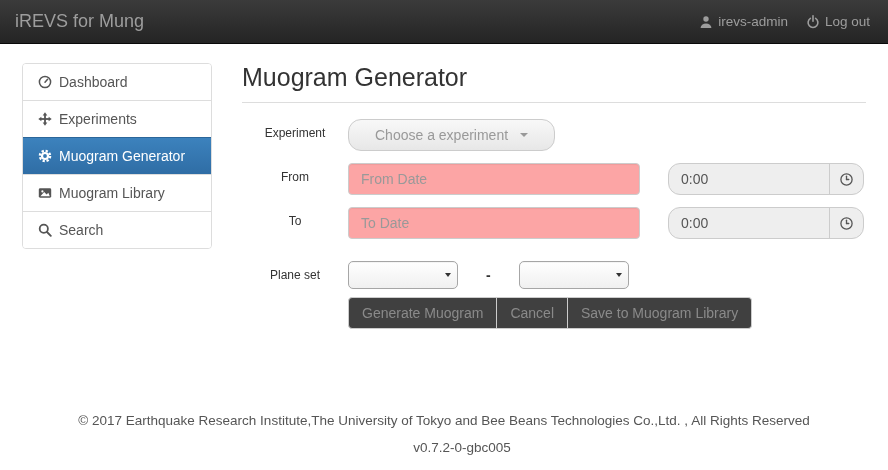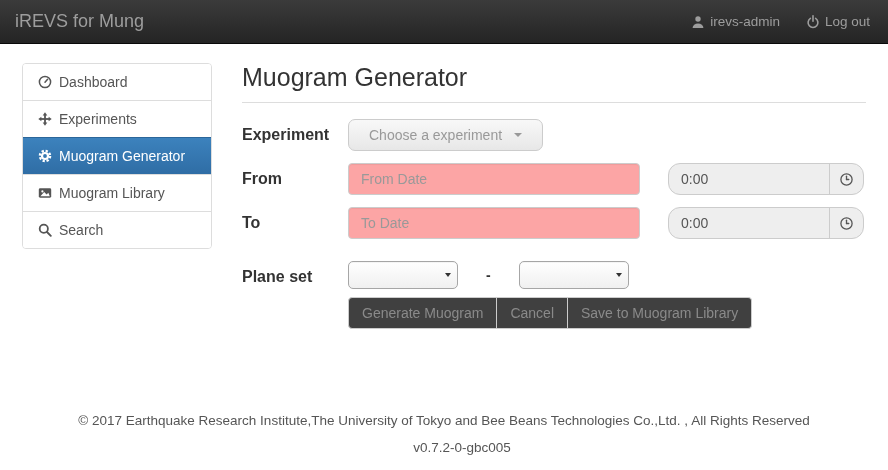--- a/index.html
+++ b/index.html
@@ -22,21 +22,21 @@
   }
   .navbar-brand {
     color: #9d9d9d;
     font-size: 18px;
     cursor: pointer;
   }
   .navbar-right {
     margin-left: auto;
     display: flex;
     align-items: flex-start;
-    gap: 26px;
+    gap: 18px;
   }
   .nav-link {
     color: #9d9d9d;
     font-size: 13.5px;
     display: flex;
     align-items: center;
     gap: 5px;
     cursor: pointer;
   }
   .nav-link svg { display: block; }
@@ -88,36 +88,37 @@
   }
 
   .form-row {
     display: flex;
     align-items: flex-start;
     margin-bottom: 12px;
   }
   .form-label {
     width: 106px;
     flex: 0 0 106px;
-    font-size: 16px;
-    font-weight: bold;
+    font-size: 12px;
+    font-weight: normal;
     color: #333;
     padding-top: 7px;
+    text-align: center;
   }
 
   .dropdown-btn {
     display: inline-flex;
     align-items: center;
     gap: 12px;
-    padding: 7px 20px;
+    padding: 7px 26px;
     font-size: 14px;
     color: #999;
     background: linear-gradient(#f8f8f8, #e7e7e7);
     border: 1px solid #ccc;
-    border-radius: 7px;
+    border-radius: 13px;
     cursor: default;
   }
   .caret {
     width: 0; height: 0;
     border-left: 4px solid transparent;
     border-right: 4px solid transparent;
     border-top: 4px solid #999;
   }
 
   .date-input {

